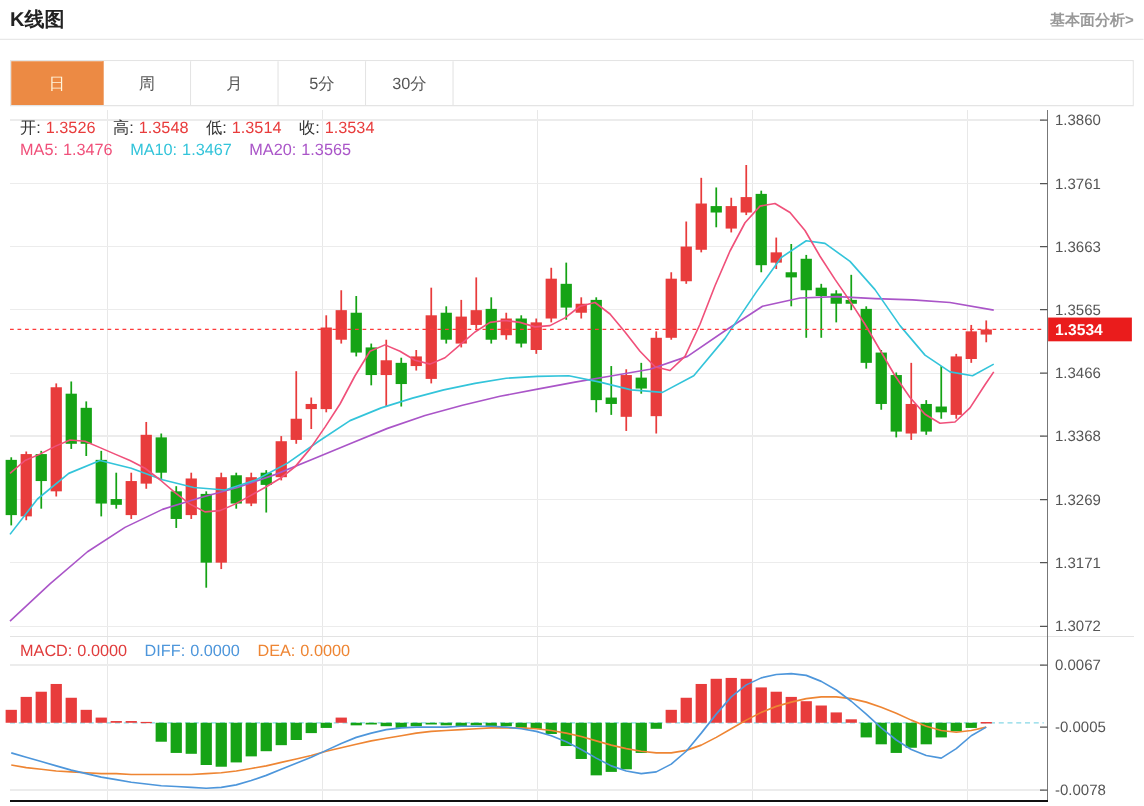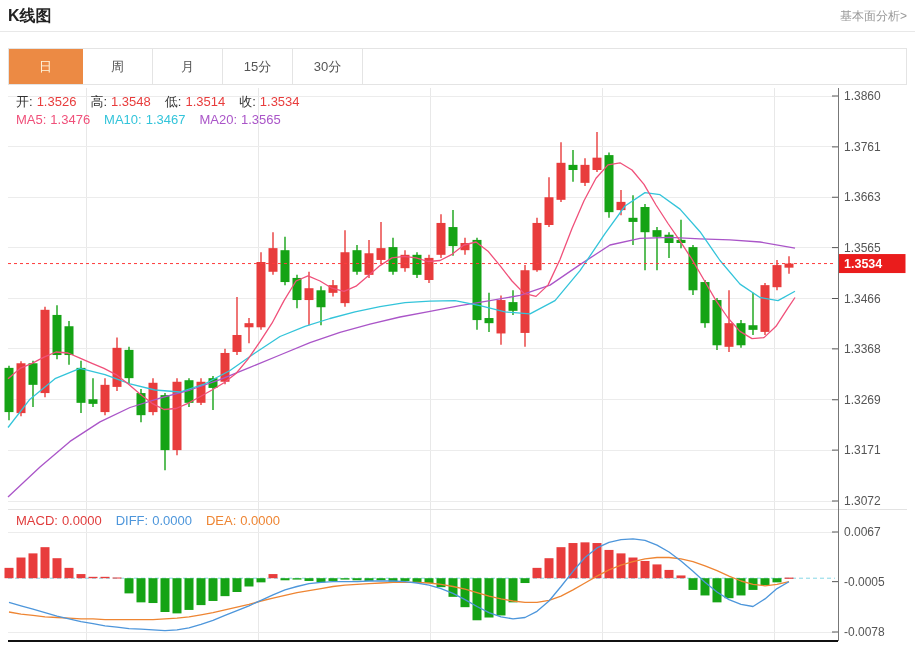--- a/index.html
+++ b/index.html
@@ -1,19 +1,19 @@
 <!DOCTYPE html>
 <html><head>
 <meta charset="utf-8">
 <style>
   html,body{margin:0;padding:0;background:#fff;}
   #app{position:relative;width:915px;height:645px;background:#fff;overflow:hidden;
        font-family:"Liberation Sans","DejaVu Sans",sans-serif;}
   #page-title{position:absolute;left:8px;top:6px;font-size:16px;font-weight:bold;color:#222;}
-  #fund-link{position:absolute;right:8px;top:8px;font-size:12px;color:#999;cursor:pointer;text-decoration:none;}
+  #fund-link{position:absolute;right:8px;top:8px;font-size:12px;color:#999;cursor:pointer;text-decoration:none;font-weight:bold;}
   #title-divider{position:absolute;left:0;top:31px;width:915px;height:1px;background:#e8e8e8;}
   #tab-bar{position:absolute;left:8px;top:48px;width:899px;height:37px;display:flex;
            border:1px solid #e4e4e4;box-sizing:border-box;background:#fff;z-index:3;}
   .tab{width:70px;height:100%;line-height:35px;text-align:center;font-size:13px;color:#555;
        border-right:1px solid #e4e4e4;cursor:pointer;box-sizing:border-box;background:#fff;}
   .tab.sel{width:74px;background:#ec8a44;color:#fff6dd;border-right:1px solid #ec8a44;}
   .tab.fill{flex:1;border-right:none;cursor:default;}
   .legend{position:absolute;z-index:2;font-size:13px;white-space:nowrap;}
   .legend span{margin-right:4px;}
   .lgap{margin-right:14px !important;}
@@ -23,21 +23,21 @@
 <body>
 
 <div id="app">
   <div id="page-title">K线图</div>
   <a id="fund-link">基本面分析&gt;</a>
   <div id="title-divider"></div>
   <div id="tab-bar">
       <div class="tab sel">日</div>
       <div class="tab">周</div>
       <div class="tab">月</div>
-      <div class="tab">15分</div>
+      <div class="tab">5分</div>
       <div class="tab">30分</div>
       <div class="tab fill"></div>
     </div>
   <div id="legend-ohlc" class="legend" style="left:16px;top:93px;"><span style="color: rgb(51, 51, 51);">开:</span><span class="lgap" style="color: rgb(232, 60, 60);">1.3526</span><span style="color: rgb(51, 51, 51);">高:</span><span class="lgap" style="color: rgb(232, 60, 60);">1.3548</span><span style="color: rgb(51, 51, 51);">低:</span><span class="lgap" style="color: rgb(232, 60, 60);">1.3514</span><span style="color: rgb(51, 51, 51);">收:</span><span class="lgap" style="color: rgb(232, 60, 60);">1.3534</span></div>
   <div id="legend-ma" class="legend" style="left:16px;top:112px;"><span style="color: rgb(240, 80, 122);">MA5:</span><span class="lgap" style="color: rgb(240, 80, 122);">1.3476</span><span style="color: rgb(51, 196, 218);">MA10:</span><span class="lgap" style="color: rgb(51, 196, 218);">1.3467</span><span style="color: rgb(170, 85, 200);">MA20:</span><span class="lgap" style="color: rgb(170, 85, 200);">1.3565</span></div>
   <div id="legend-macd" class="legend" style="left:16px;top:513px;"><span style="color: rgb(224, 60, 60);">MACD:</span><span class="lgap" style="color: rgb(224, 60, 60);">0.0000</span><span style="color: rgb(77, 150, 219);">DIFF:</span><span class="lgap" style="color: rgb(77, 150, 219);">0.0000</span><span style="color: rgb(238, 133, 51);">DEA:</span><span class="lgap" style="color: rgb(238, 133, 51);">0.0000</span></div>
   <svg id="chart-svg" width="915" height="645" viewBox="0 0 915 645">
       <g>
         <line x1="86" y1="88" x2="86" y2="641" stroke="#e8e8e8" stroke-width="1" shape-rendering="crispEdges"></line>
         <line x1="258" y1="88" x2="258" y2="641" stroke="#e8e8e8" stroke-width="1" shape-rendering="crispEdges"></line>

